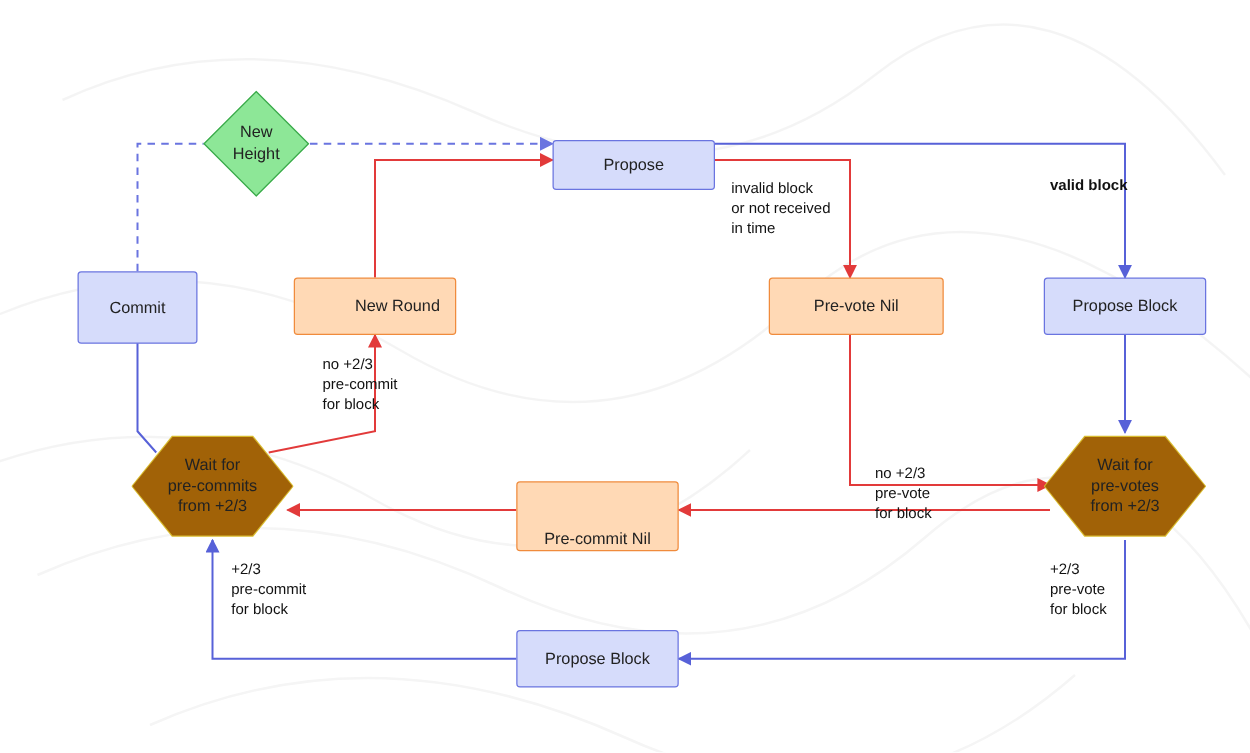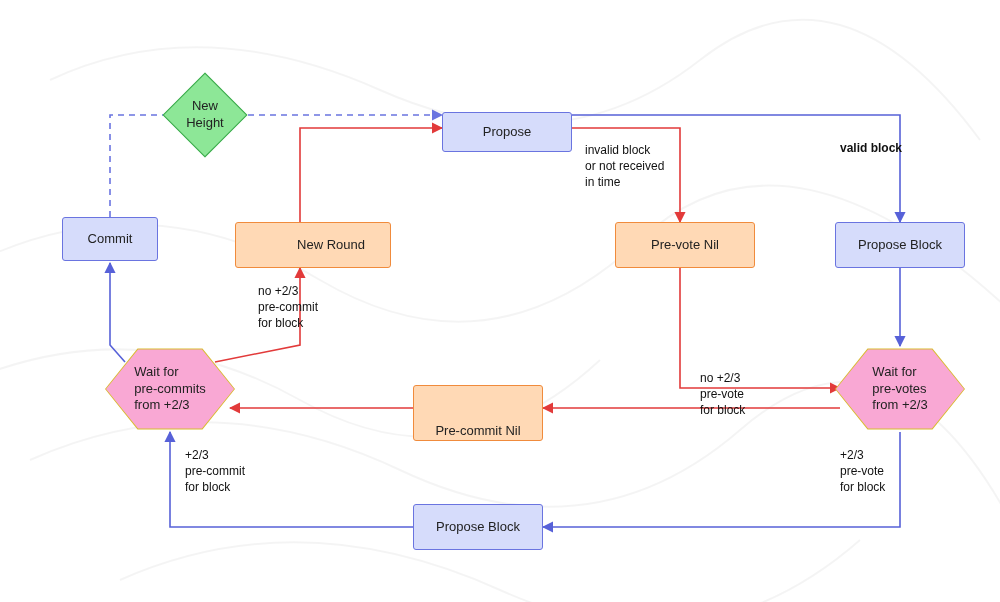--- a/index.html
+++ b/index.html
@@ -49,25 +49,26 @@
     display: block;
   }
   .hex-border {
     position: absolute;
     background: #d8bb2e;
     clip-path: polygon(25% 3%, 75% 3%, 100% 50%, 75% 97%, 25% 97%, 0% 50%);
   }
   .hex-inner {
     position: absolute;
     inset: 1px;
-    background: #f9a8d4;
+    background: #a16207;
     clip-path: polygon(25% 3%, 75% 3%, 100% 50%, 75% 97%, 25% 97%, 0% 50%);
     display: flex;
     align-items: center;
     justify-content: center;
+    text-align: center;
     line-height: 1.3;
   }
   .edge-label {
     position: absolute;
     font-size: 12px;
     line-height: 1.35;
     color: #111;
     white-space: pre;
   }
   svg.edges {
@@ -133,25 +134,25 @@
 
 <div class="node diamond" style="left:175px; top:85px; width:60px; height:60px;">
   <span style="white-space:pre;">New
 Height</span>
 </div>
 
 <div class="node rect-blue" style="left:442px; top:112px; width:130px; height:40px;">
   <span>Propose</span>
 </div>
 
-<div class="node rect-blue" style="left:62px; top:217px; width:96px; height:44px;">
+<div class="node rect-blue" style="left:62px; top:217px; width:96px; height:58px;">
   <span>Commit</span>
 </div>
 
-<div class="node rect-orange" style="left:235px; top:222px; width:156px; height:46px;padding-left:36px;">
+<div class="node rect-orange" style="left:235px; top:222px; width:130px; height:46px;padding-left:36px;">
   <span>New Round</span>
 </div>
 
 <div class="node rect-orange" style="left:615px; top:222px; width:140px; height:46px;">
   <span>Pre-vote Nil</span>
 </div>
 
 <div class="node rect-blue" style="left:835px; top:222px; width:130px; height:46px;">
   <span>Propose Block</span>
 </div>

